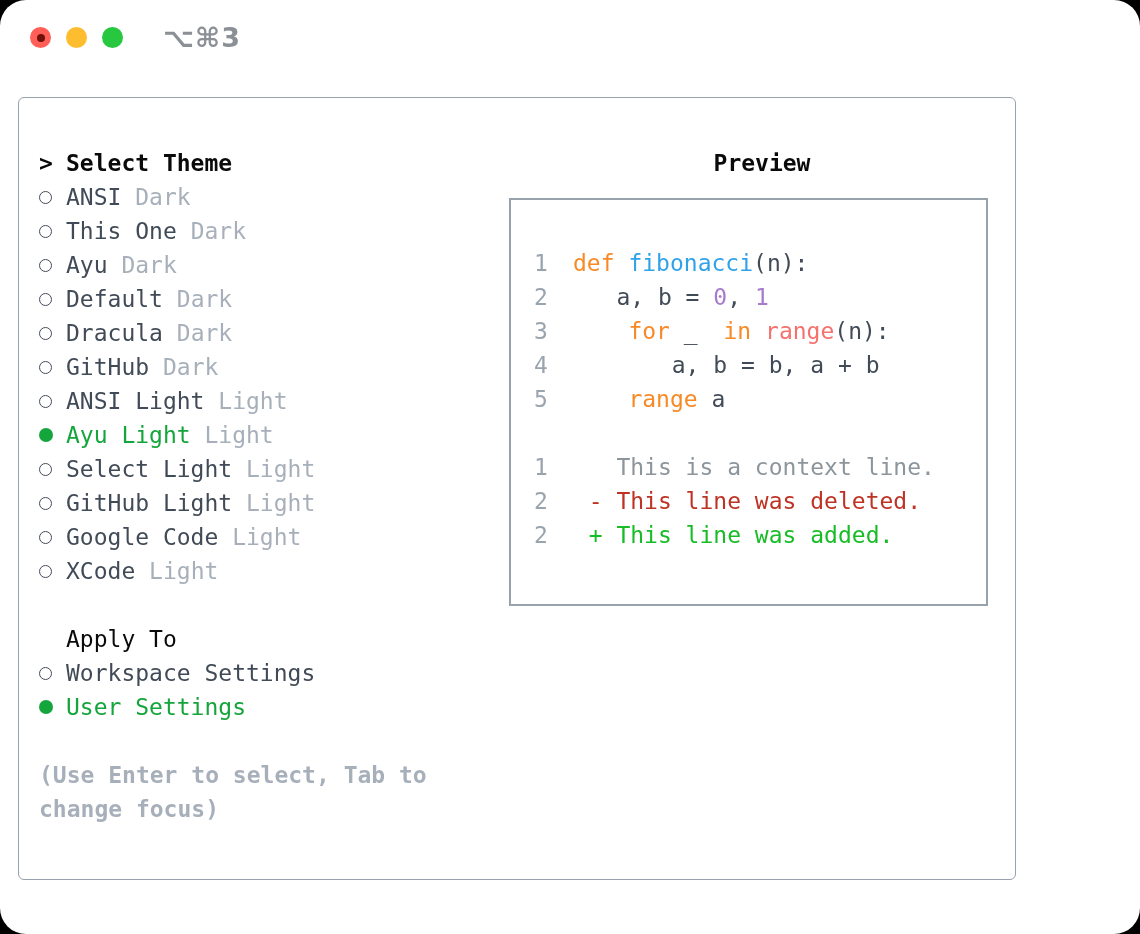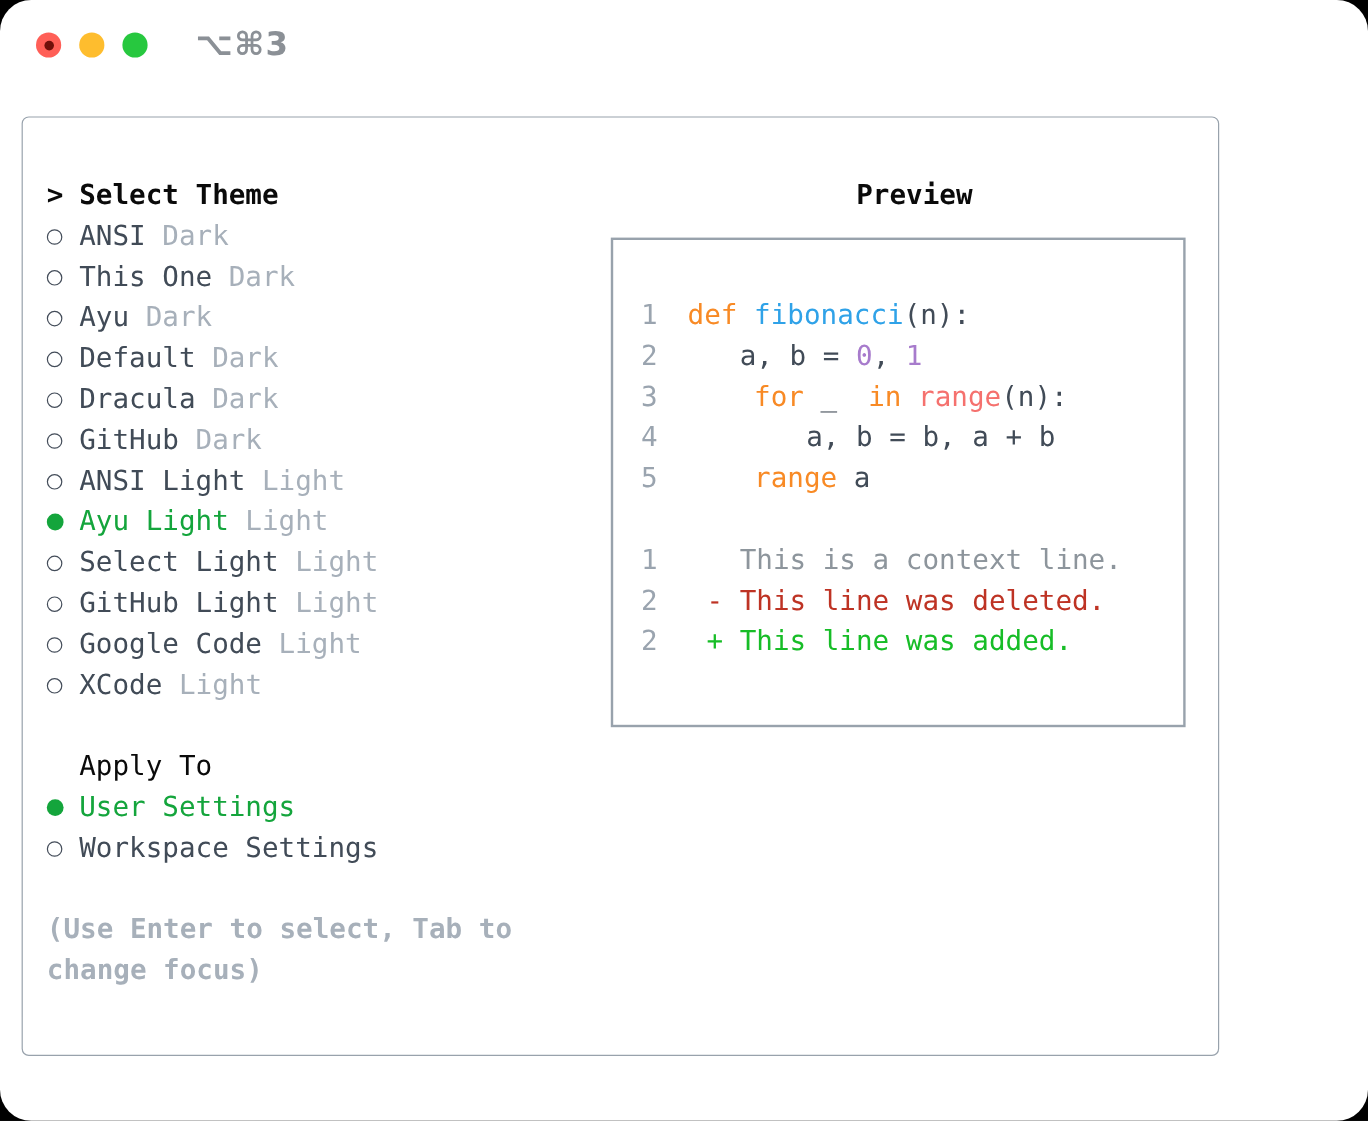--- a/index.html
+++ b/index.html
@@ -201,28 +201,28 @@
 </div>
 
       <div class="gap-line"></div>
 
       <div class="row">
         <span class="marker"></span>
         <span class="apply-header">Apply To</span>
       </div>
 
       <div id="apply-list">
+  <div class="row list-item">
+    <span class="marker"><span class="bullet"></span></span>
+    <span class="item-name">Workspace Settings</span>
+  </div>
+
   <div class="row list-item selected">
     <span class="marker"><span class="bullet"></span></span>
     <span class="item-name">User Settings</span>
-  </div>
-
-  <div class="row list-item">
-    <span class="marker"><span class="bullet"></span></span>
-    <span class="item-name">Workspace Settings</span>
   </div>
 </div>
 
       <div class="hint">(Use Enter to select, Tab to change focus)</div>
     </div>
 
     <div class="right-col">
       <div class="preview-title">Preview</div>
       <div class="preview-box">
         <div id="code-lines">

